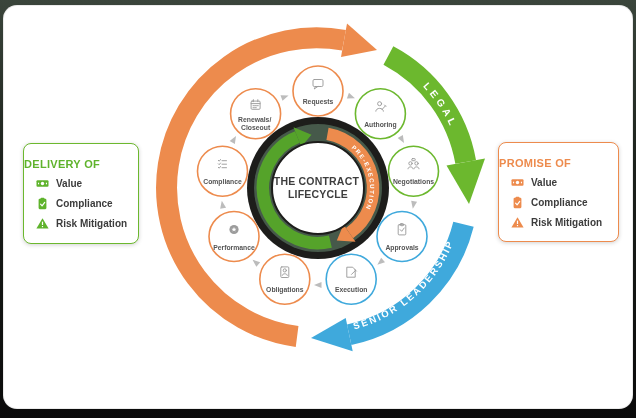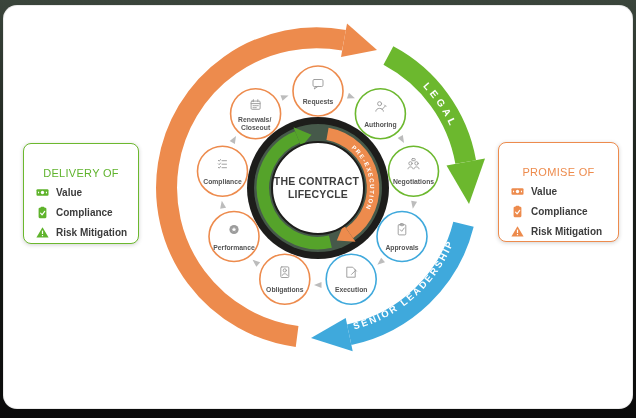--- a/index.html
+++ b/index.html
@@ -36,21 +36,21 @@
   .icFill{fill:#9C9C9C;stroke:none;}
   .nlabel{font-weight:700;font-size:6.8px;fill:#545454;text-anchor:middle;}
   .conn{fill:#BCBCBC;}
   
   .panel{
     position:absolute;background:#fff;border-radius:8px;
     box-shadow:0 1px 4px rgba(0,0,0,.18);
   }
   .panel.left{left:23px;top:143px;width:114px;height:99px;border:1.6px solid #6CB82E;}
   .panel.right{left:498px;top:142px;width:119px;height:98px;border:1.6px solid #ED8B4D;}
-  .ptitle{font-weight:400;font-size:11px;letter-spacing:.3px;text-align:center;margin-top:23px;}
+  .ptitle{font-weight:700;font-size:11px;letter-spacing:.3px;margin-top:14px;}
   .panel.left .ptitle{color:#5FB32C;}
   .panel.right .ptitle{color:#ED8B4D;}
   .prow{display:flex;align-items:center;gap:7px;margin:7px 0 0 12px;text-align:right;}
   .plabel{font-weight:700;font-size:10px;color:#3C3C3C;}
   .picon{width:13px;height:13px;display:inline-block;line-height:0;}
   .panel.left .picon{color:#5FB32C;}
   .panel.right .picon{color:#ED8B4D;}
 </style>
 </head>
 <body>

